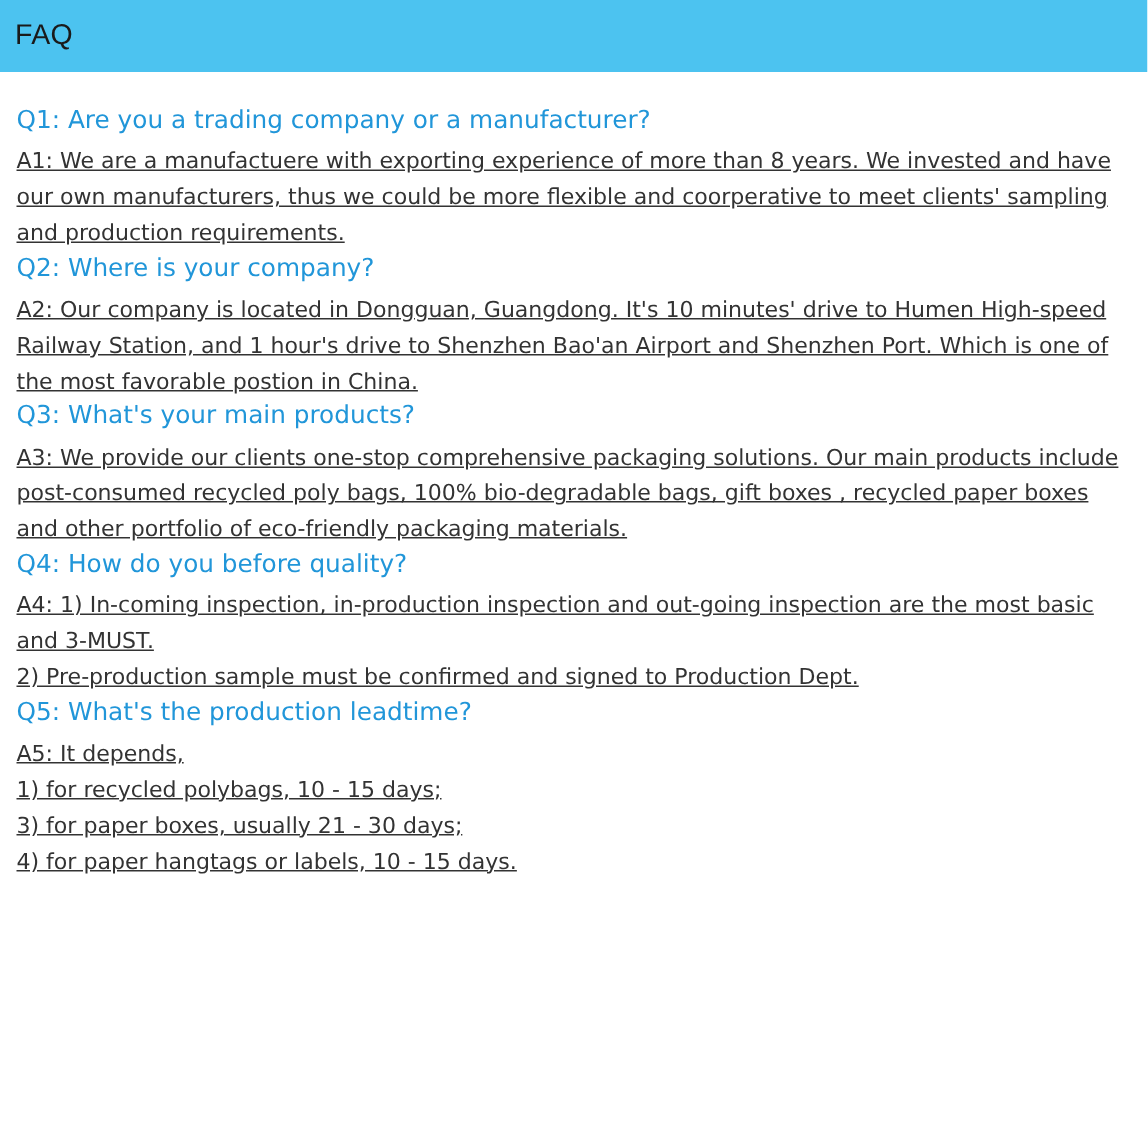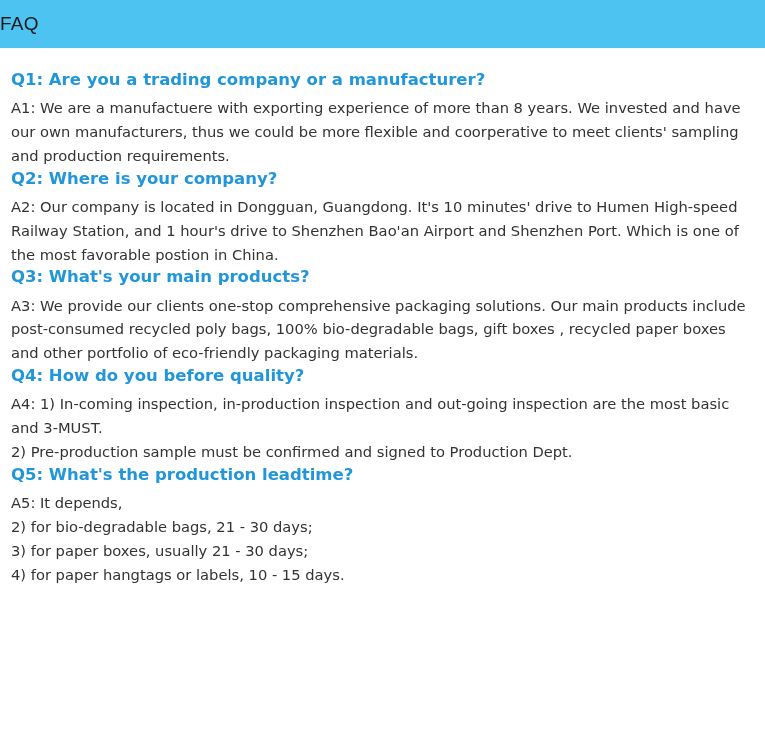--- a/index.html
+++ b/index.html
@@ -18,53 +18,55 @@
     width: 765px;
     height: 748px;
     position: relative;
     box-sizing: border-box;
   }
   .faq-header {
     background: #4cc3f0;
     height: 48px;
     display: flex;
     align-items: center;
+    padding-left: 10px;
     box-sizing: border-box;
   }
   .faq-header-title {
     font-size: 19px;
     color: #1a1a1a;
     font-family: "Liberation Sans", sans-serif;
     letter-spacing: 0.2px;
   }
   .faq-body {
     padding: 0 12px 0 11px;
     box-sizing: border-box;
   }
   .faq-item {
   }
   .faq-item:first-child {
     margin-top: 21px;
   }
   .faq-question {
     color: #2196d9;
-    font-weight: bold;
+    font-weight: normal;
     font-size: 16.5px;
     line-height: 1.35;
     margin-bottom: 5px;
     font-family: "DejaVu Sans", sans-serif;
   }
   .faq-answer {
     color: #333333;
     font-size: 14.7px;
     line-height: 1.62;
     font-family: "DejaVu Sans", sans-serif;
   }
   .faq-answer .line {
     display: block;
+    text-decoration: underline;
   }
 </style>
 </head>
 <body>
 
 <div class="page">
 
   <div class="faq-header">
     <span class="faq-header-title">FAQ</span>
   </div>
@@ -97,20 +99,20 @@
       <div class="faq-answer">
         <span class="line">A4: 1) In-coming inspection, in-production inspection and out-going inspection are the most basic and 3-MUST.</span>
         <span class="line">2) Pre-production sample must be confirmed and signed to Production Dept.</span>
       </div>
     </div>
 
     <div class="faq-item">
       <div class="faq-question">Q5: What's the production leadtime?</div>
       <div class="faq-answer">
         <span class="line">A5: It depends,</span>
-        <span class="line">2) for bio-degradable bags, 21 - 30 days;</span>
+        <span class="line">1) for recycled polybags, 10 - 15 days;</span>
         <span class="line">3) for paper boxes, usually 21 - 30 days;</span>
         <span class="line">4) for paper hangtags or labels, 10 - 15 days.</span>
       </div>
     </div>
 
   </div>
 </div>
 
 </body></html>

